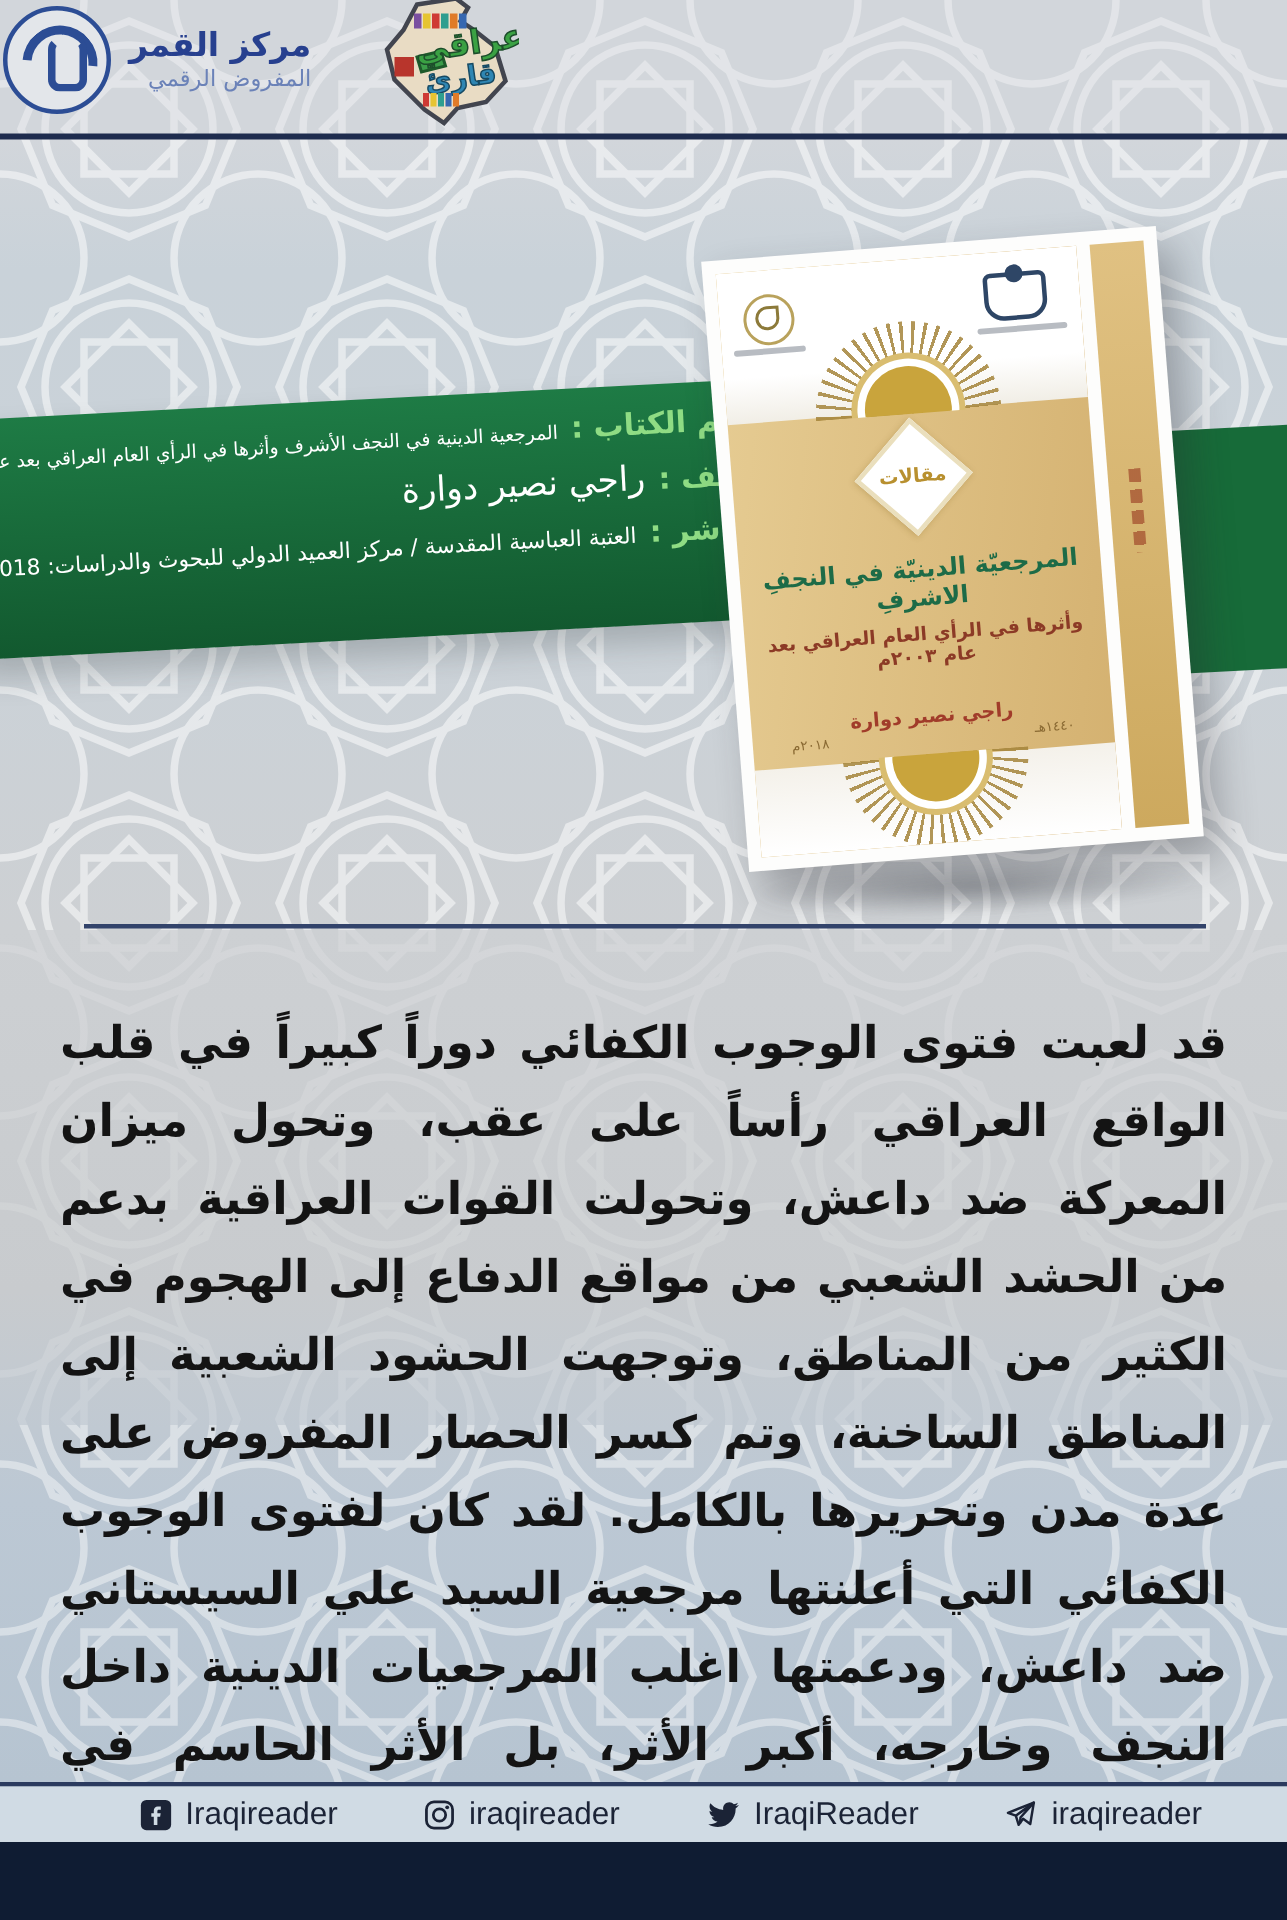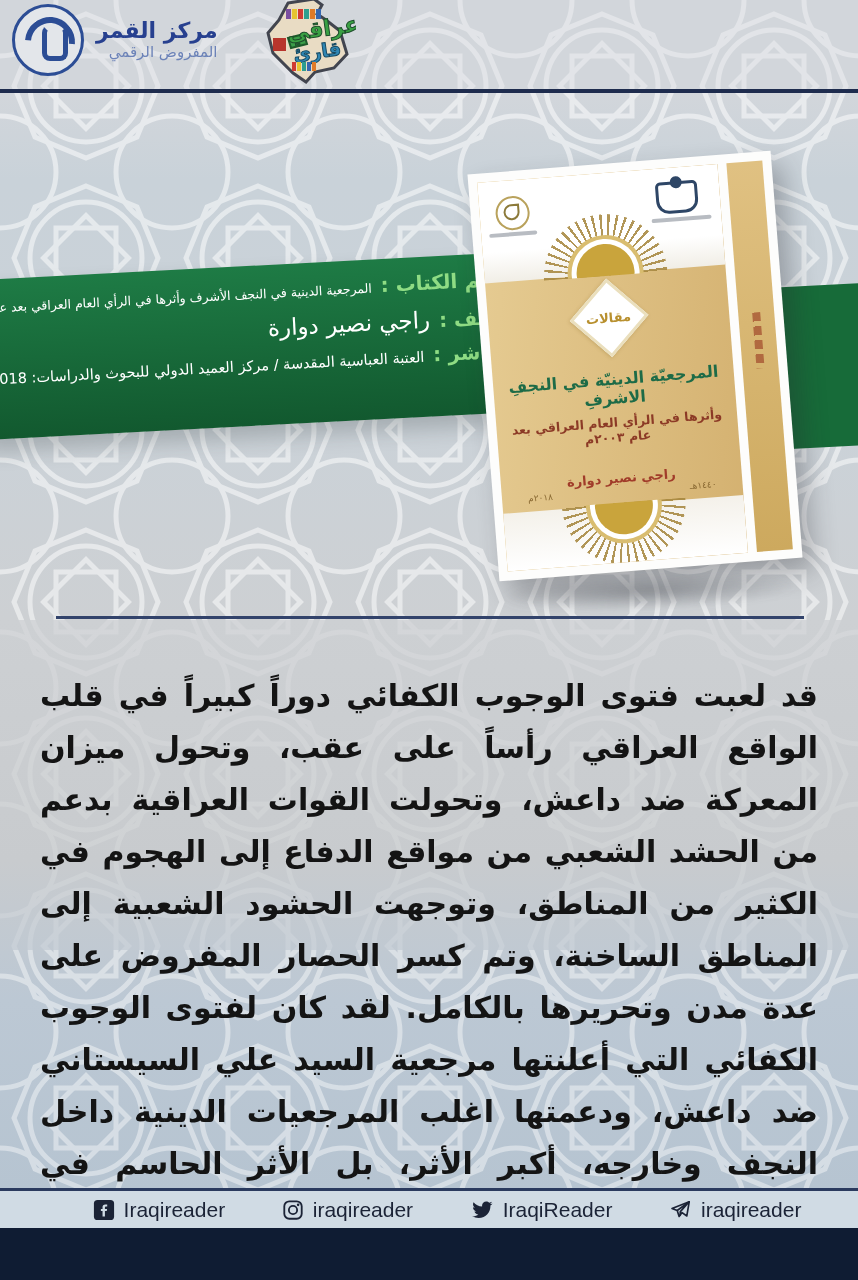--- a/index.html
+++ b/index.html
@@ -2,21 +2,21 @@
 <html lang="ar"><head>
 <meta charset="utf-8">
 <style>
   html,body{margin:0;padding:0;}
   body{font-family:"DejaVu Sans",sans-serif;}
   .page{position:relative;width:858px;height:1280px;overflow:hidden;
         background:linear-gradient(180deg,#d2d6db 0px,#d2d6db 92px,#c9d2d9 180px,#cbd2d8 430px,#cdd0d3 620px,#c8cbce 860px,#bcc8d4 1000px,#b6c4d1 1188px,#b6c4d1 1280px);}
   svg.bgpattern{position:absolute;top:0;left:0;z-index:1;}
 
   
-  .header{position:absolute;top:0;left:12px;right:0;height:79px;z-index:6;display:flex;align-items:center;box-sizing:border-box;}
+  .header{position:absolute;top:0;left:2px;right:0;height:79px;z-index:6;display:flex;align-items:center;box-sizing:border-box;}
   .header-rule{position:absolute;top:89px;left:0;right:0;height:4px;background:#1e2c4e;z-index:6;}
   .brand{display:flex;align-items:center;gap:12px;}
   .brand-logo{width:66px;height:66px;border-radius:50%;border:3px solid #2c4d95;background:#e3e6ea;position:relative;flex:0 0 auto;}
   .brand-logo::before{content:"";position:absolute;left:10px;top:10px;width:38px;height:38px;border:6px solid #2c4d95;border-left-color:transparent;border-bottom-color:transparent;border-radius:50%;transform:rotate(-40deg);}
   .brand-logo::after{content:"";position:absolute;right:13px;bottom:12px;width:16px;height:26px;border:5px solid #2c4d95;border-top-color:transparent;border-radius:8px;}
   .brand-text{direction:rtl;text-align:right;line-height:1.15;}
   .brand-title{color:#27408f;font-weight:bold;font-size:22px;}
   .brand-sub{color:#6b82b8;font-size:15px;}
   .reader-logo{margin-left:30px;width:108px;height:88px;position:relative;}
 

